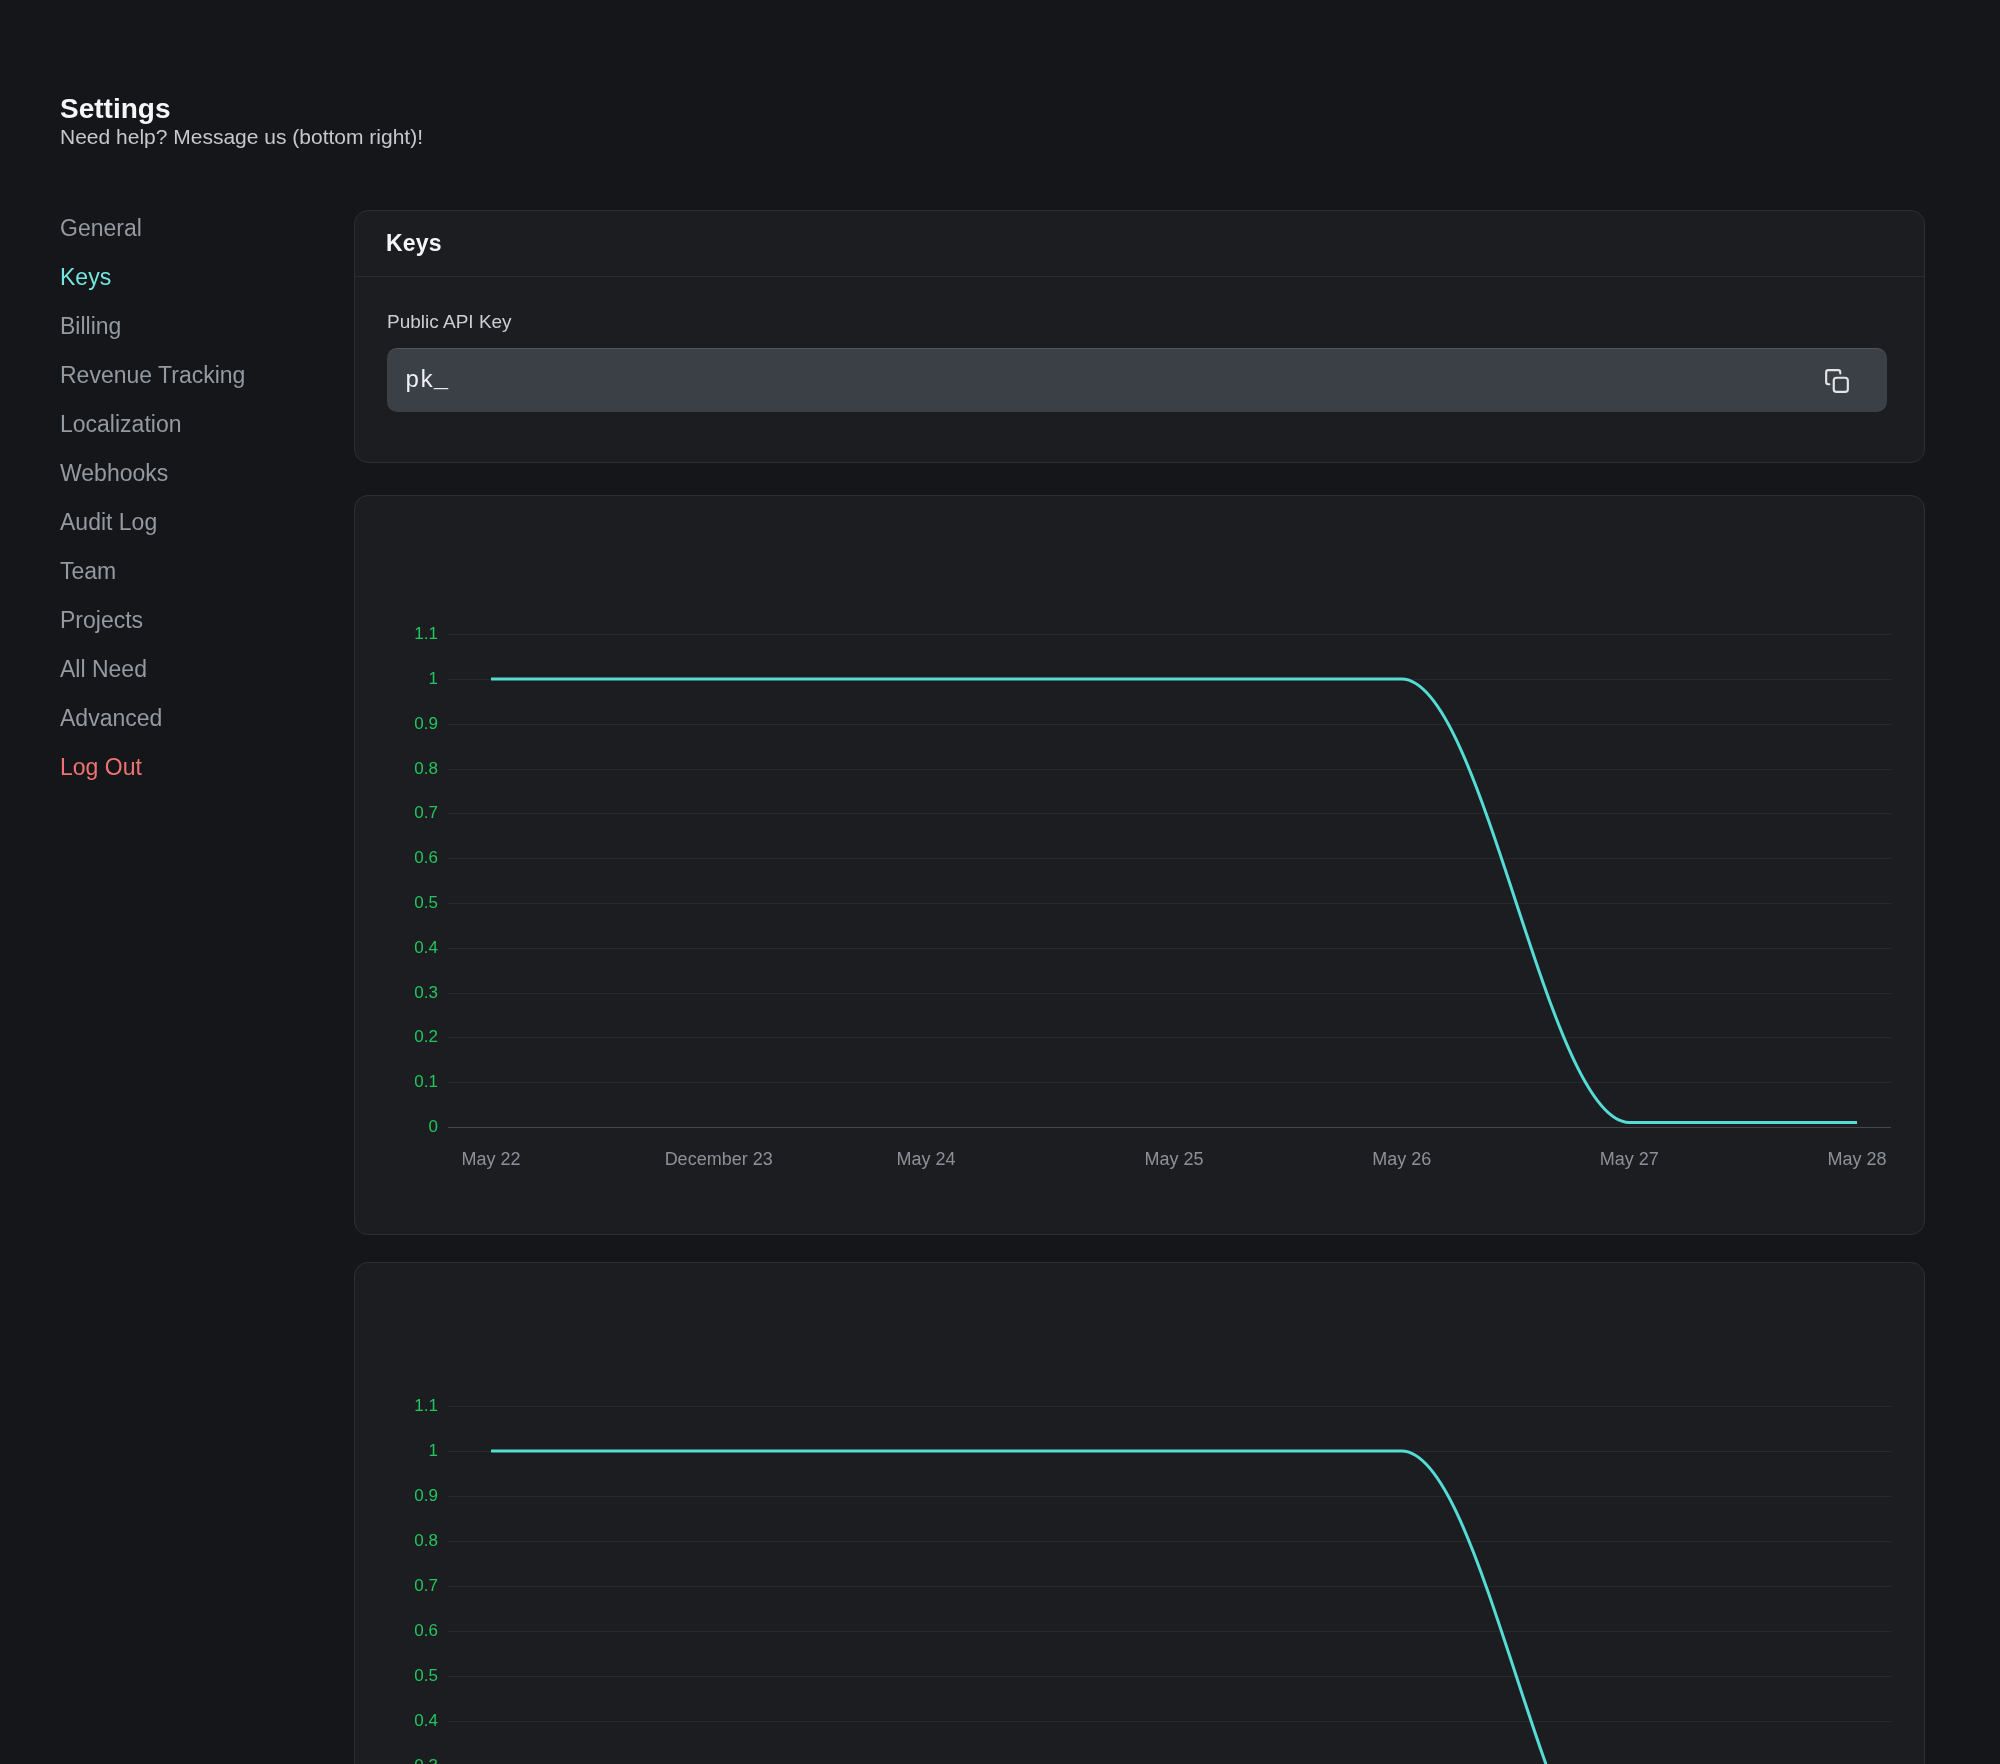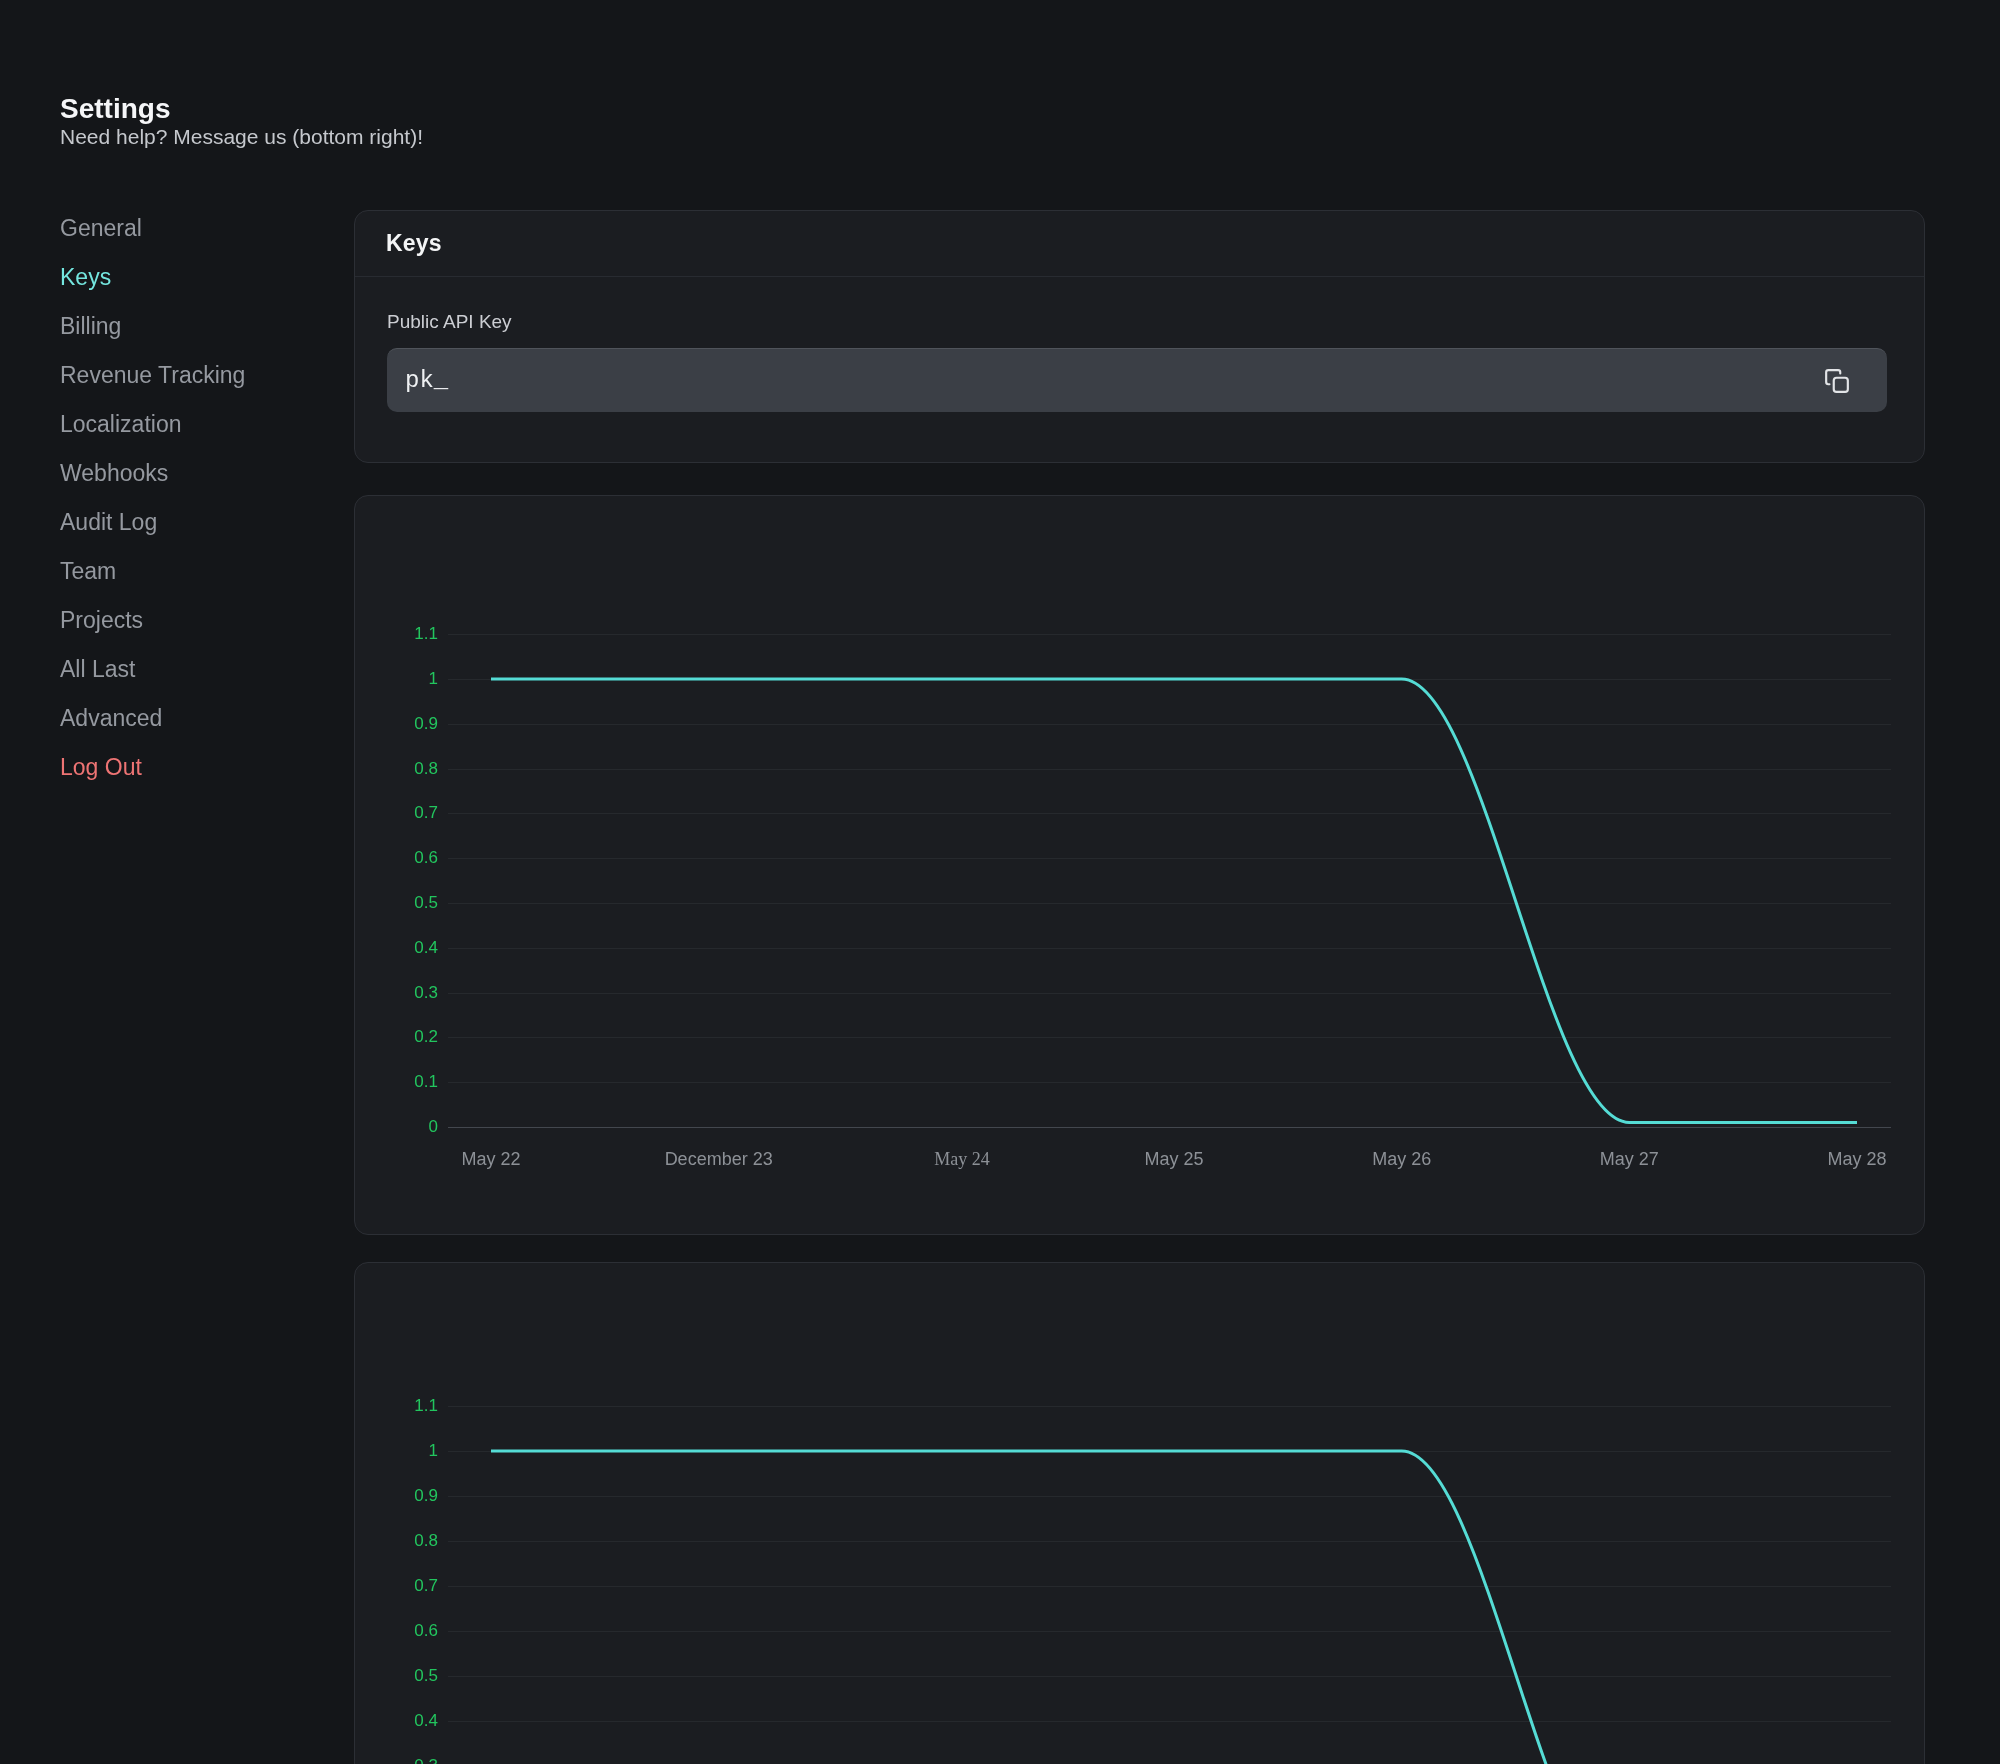--- a/index.html
+++ b/index.html
@@ -96,21 +96,21 @@
 <nav class="sidebar">
   <a class="side-item">General</a>
   <a class="side-item active">Keys</a>
   <a class="side-item">Billing</a>
   <a class="side-item">Revenue Tracking</a>
   <a class="side-item">Localization</a>
   <a class="side-item">Webhooks</a>
   <a class="side-item">Audit Log</a>
   <a class="side-item">Team</a>
   <a class="side-item">Projects</a>
-  <a class="side-item">All Last</a>
+  <a class="side-item">All Need</a>
   <a class="side-item">Advanced</a>
   <a class="side-item danger">Log Out</a>
 </nav>
 
 <section class="card card-keys">
   <div class="card-header">
     <h2>Keys</h2>
   </div>
   <label class="field-label">Public API Key</label>
   <div class="key-field">
@@ -145,21 +145,21 @@
       <div class="gridline" style="top: 430.6px;"></div>
       <div class="ytick" style="top: 418.6px;">0.3</div>
       <div class="gridline" style="top: 475.4px;"></div>
       <div class="ytick" style="top: 463.4px;">0.2</div>
       <div class="gridline" style="top: 520.2px;"></div>
       <div class="ytick" style="top: 508.2px;">0.1</div>
       <div class="gridline zero" style="top: 565px;"></div>
       <div class="ytick" style="top: 553px;">0</div>
       <div class="xtick" style="left: 66px; top: 585px;">May 22</div>
       <div class="xtick" style="left: 293.667px; top: 585px;">December 23</div>
-      <div class="xtick" style="left: 537px; top: 585px; font-family: Liberation Serif, serif;">May 24</div>
+      <div class="xtick" style="left: 501px; top: 585px;">May 24</div>
       <div class="xtick" style="left: 749.001px; top: 585px;">May 25</div>
       <div class="xtick" style="left: 976.668px; top: 585px; text-align: center;">May 26</div>
       <div class="xtick" style="left: 1204.34px; top: 585px;">May 27</div>
       <div class="xtick" style="left: 1432px; top: 585px;">May 28</div>
       <svg class="series-svg" width="1569" height="674" viewBox="0 0 1569 674">
         <path d="M136,117 L363.66700000000003,117 L591.3340000000001,117 L819.001,117 L1046.6680000000001,117 C1128.62812,117 1192.37488,560.52 1274.335,560.52 L1502.002,560.52" fill="none" stroke="#55dcd5" stroke-width="3" stroke-linejoin="round"></path>
       </svg>
     </div>
 </section>
 

